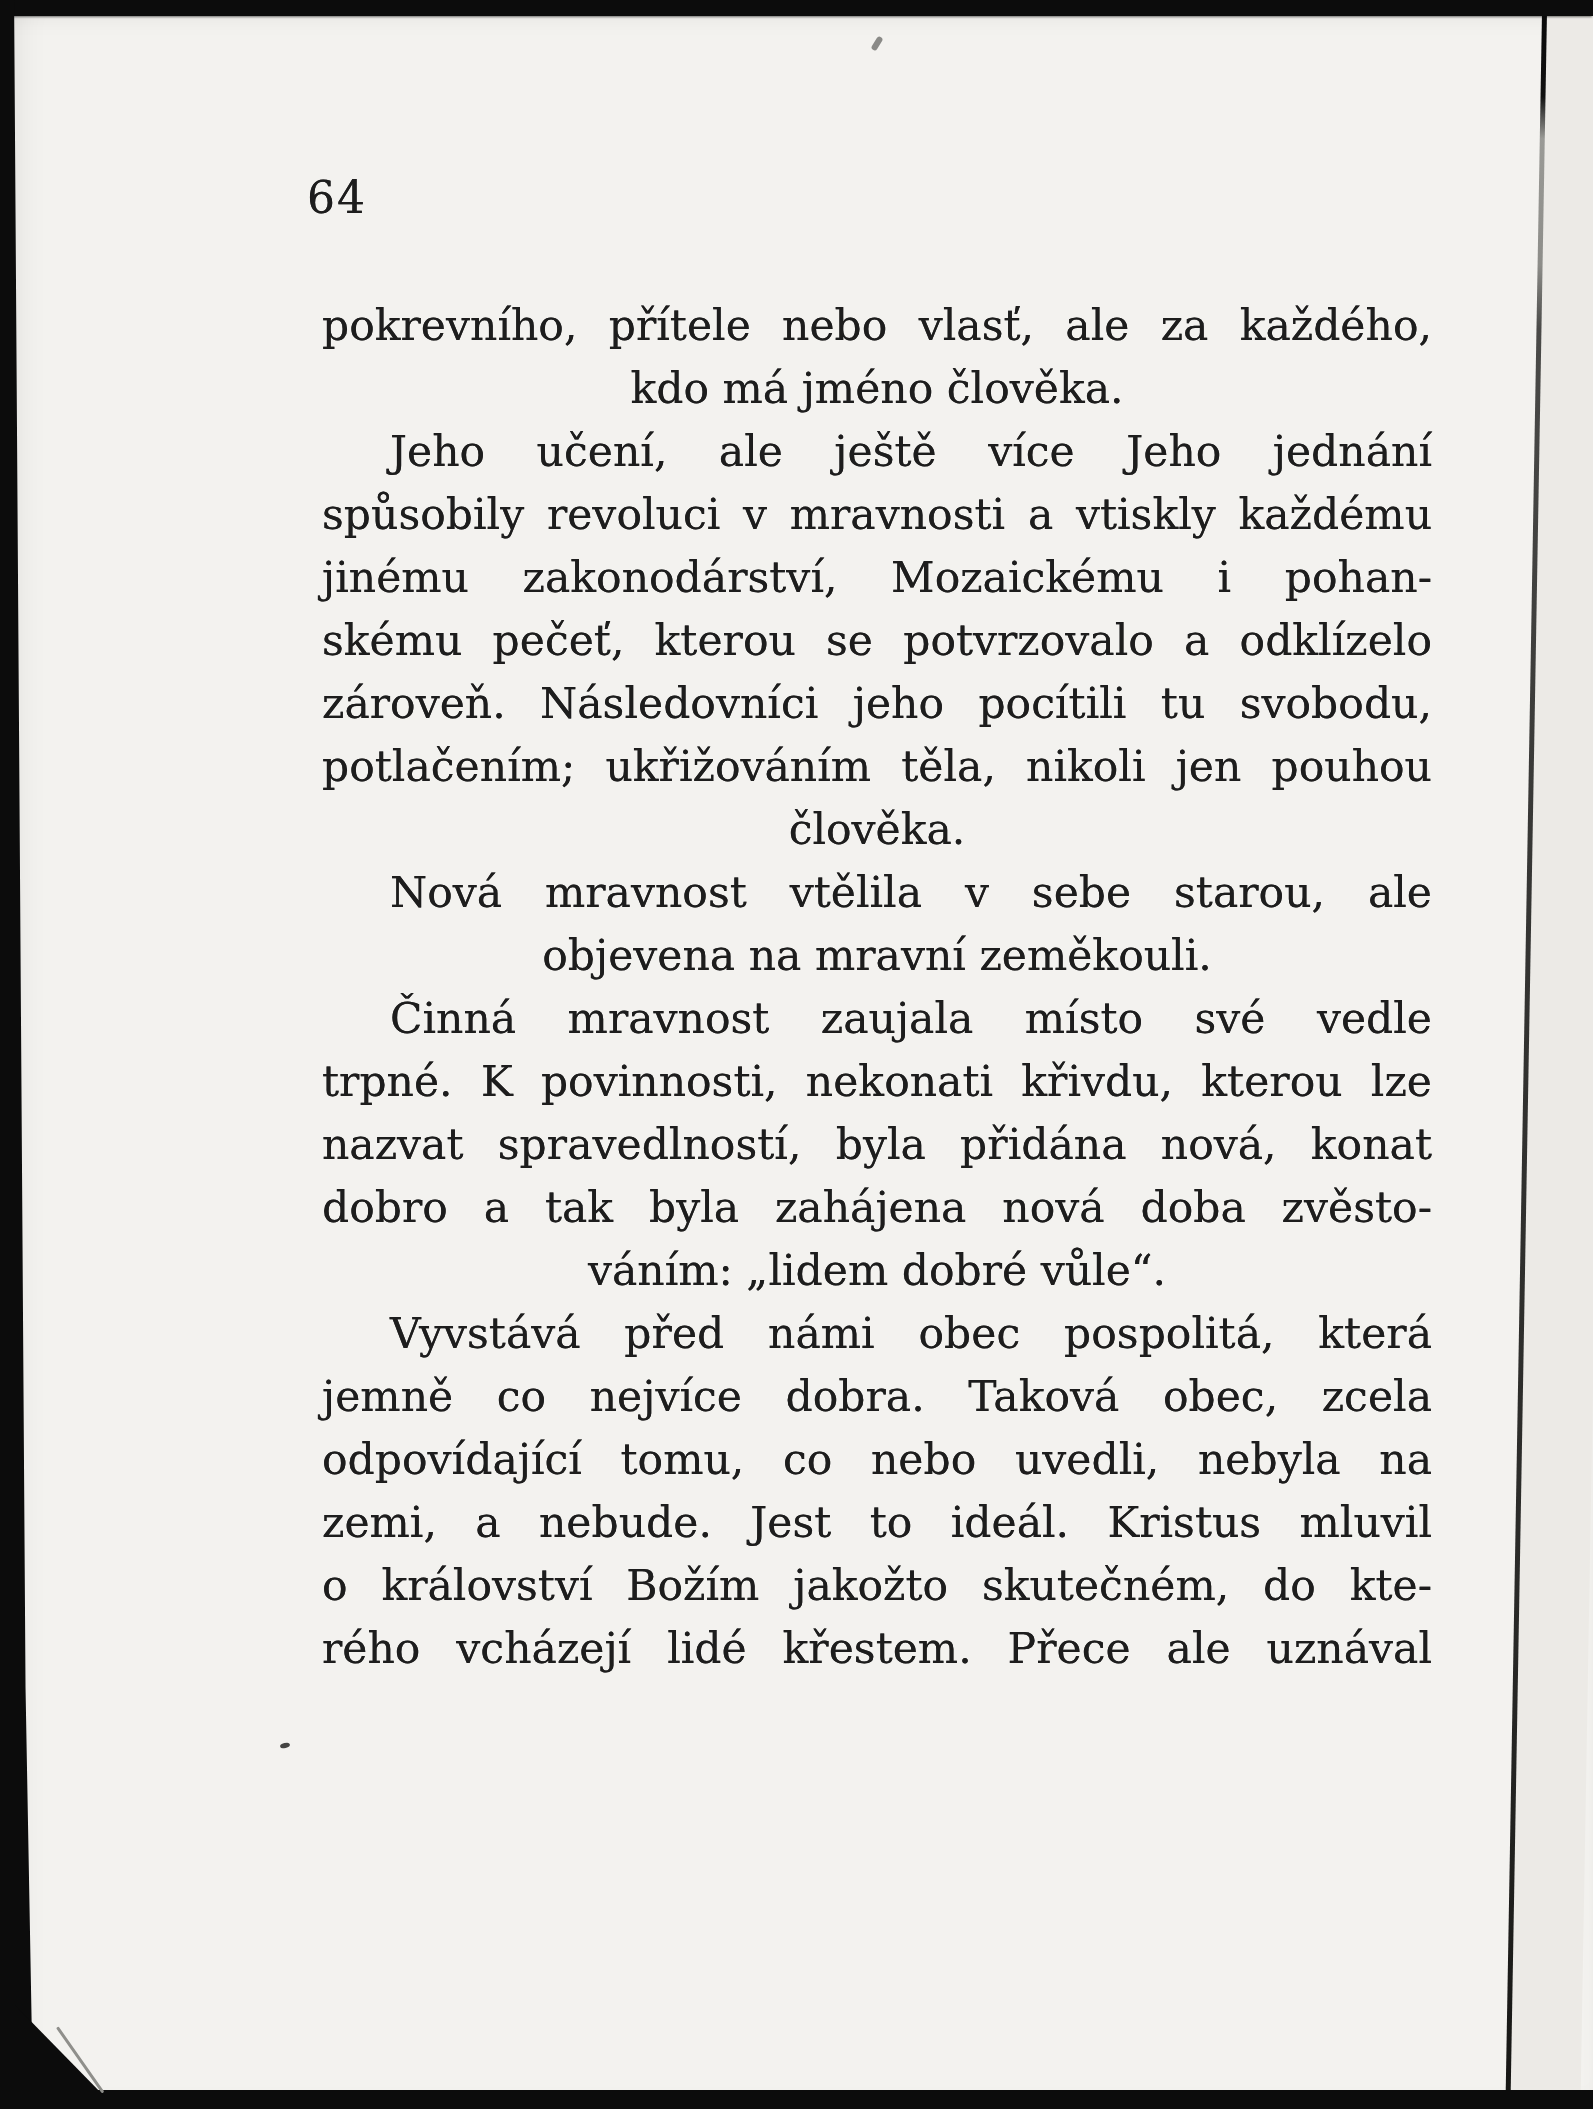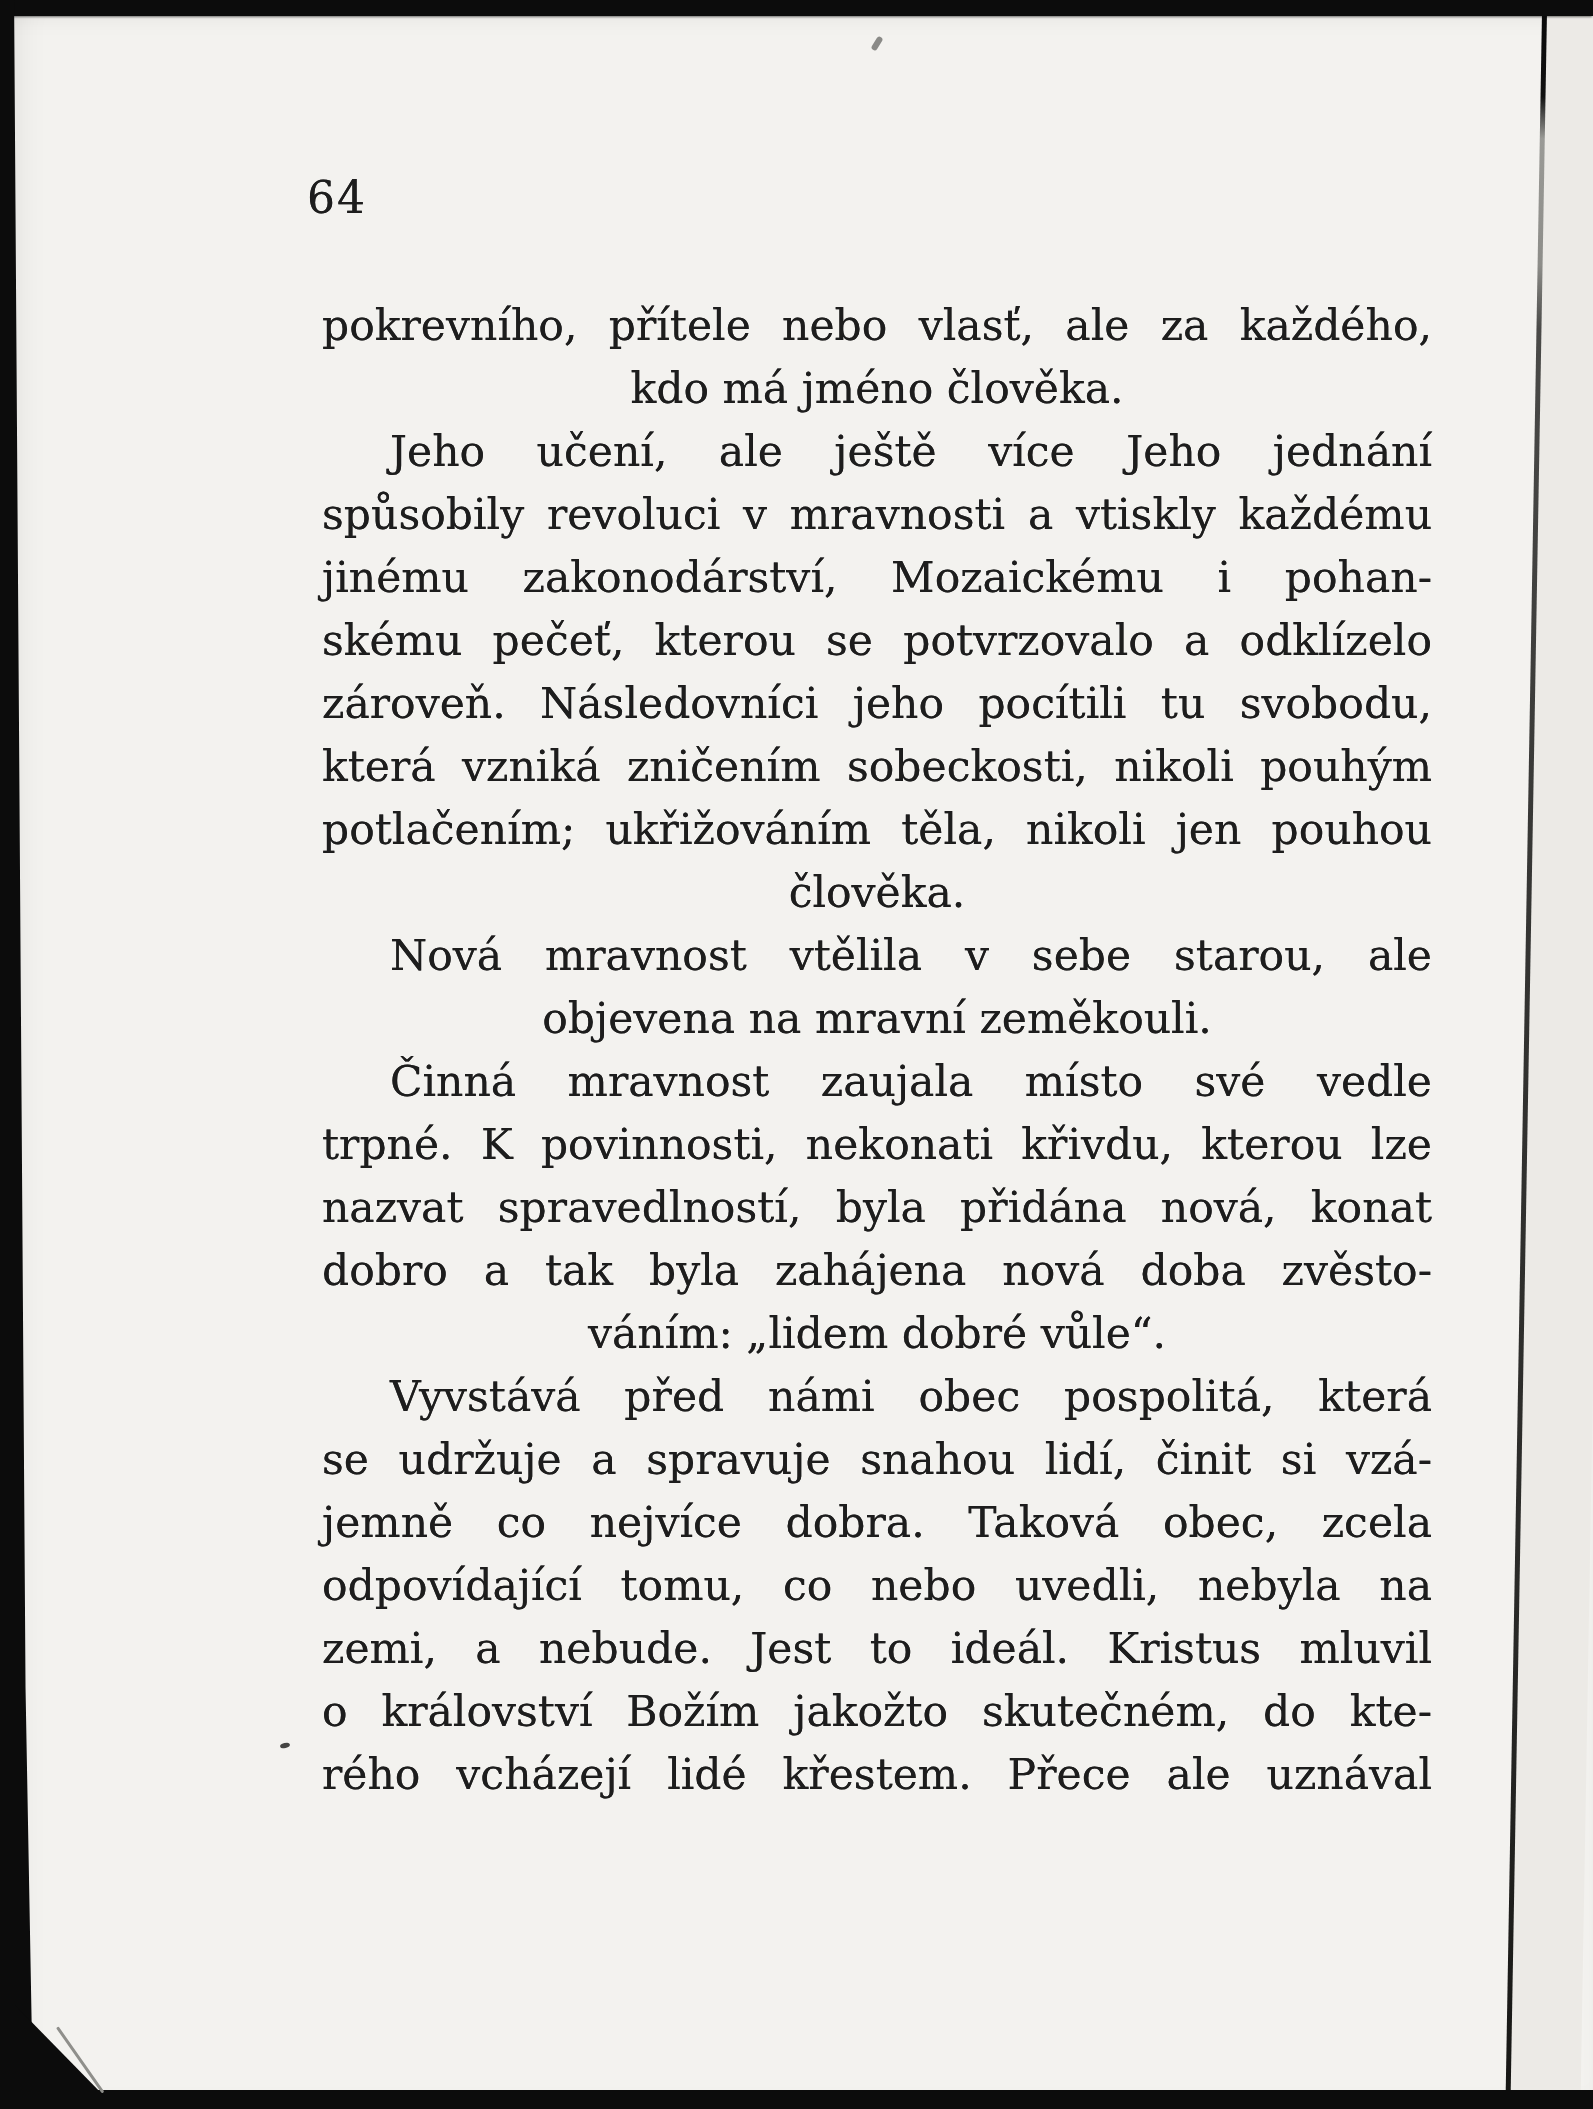--- a/index.html
+++ b/index.html
@@ -124,32 +124,30 @@
   <div class="page-number">64</div>
 
   <div class="text-block">
     <div class="line j">pokrevního, přítele nebo vlasť, ale za každého,</div>
     <div class="line end">kdo má jméno člověka.</div>
     <div class="line j ind">Jeho učení, ale ještě více Jeho jednání</div>
     <div class="line j">spůsobily revoluci v mravnosti a vtiskly každému</div>
     <div class="line j">jinému zakonodárství, Mozaickému i pohan-</div>
     <div class="line j">skému pečeť, kterou se potvrzovalo a odklízelo</div>
     <div class="line j">zároveň. Následovníci jeho pocítili tu svobodu,</div>
-    <div class="line j">která vzniká zničením sobeckosti, nikoli pouhým</div>
     <div class="line j">potlačením; ukřižováním těla, nikoli jen pouhou</div>
     <div class="line end">člověka.</div>
     <div class="line j ind">Nová mravnost vtělila v sebe starou, ale</div>
     <div class="line end">objevena na mravní zeměkouli.</div>
     <div class="line j ind">Činná mravnost zaujala místo své vedle</div>
     <div class="line j">trpné. K povinnosti, nekonati křivdu, kterou lze</div>
     <div class="line j">nazvat spravedlností, byla přidána nová, konat</div>
     <div class="line j">dobro a tak byla zahájena nová doba zvěsto-</div>
     <div class="line end">váním: „lidem dobré vůle“.</div>
     <div class="line j ind">Vyvstává před námi obec pospolitá, která</div>
-    <div class="line j">se udržuje a spravuje snahou lidí, činit si vzá-</div>
     <div class="line j">jemně co nejvíce dobra. Taková obec, zcela</div>
     <div class="line j">odpovídající tomu, co nebo uvedli, nebyla na</div>
     <div class="line j">zemi, a nebude. Jest to ideál. Kristus mluvil</div>
     <div class="line j">o království Božím jakožto skutečném, do kte-</div>
     <div class="line j">rého vcházejí lidé křestem. Přece ale uznával</div>
   </div>
 
 </div>
 
 </body></html>

